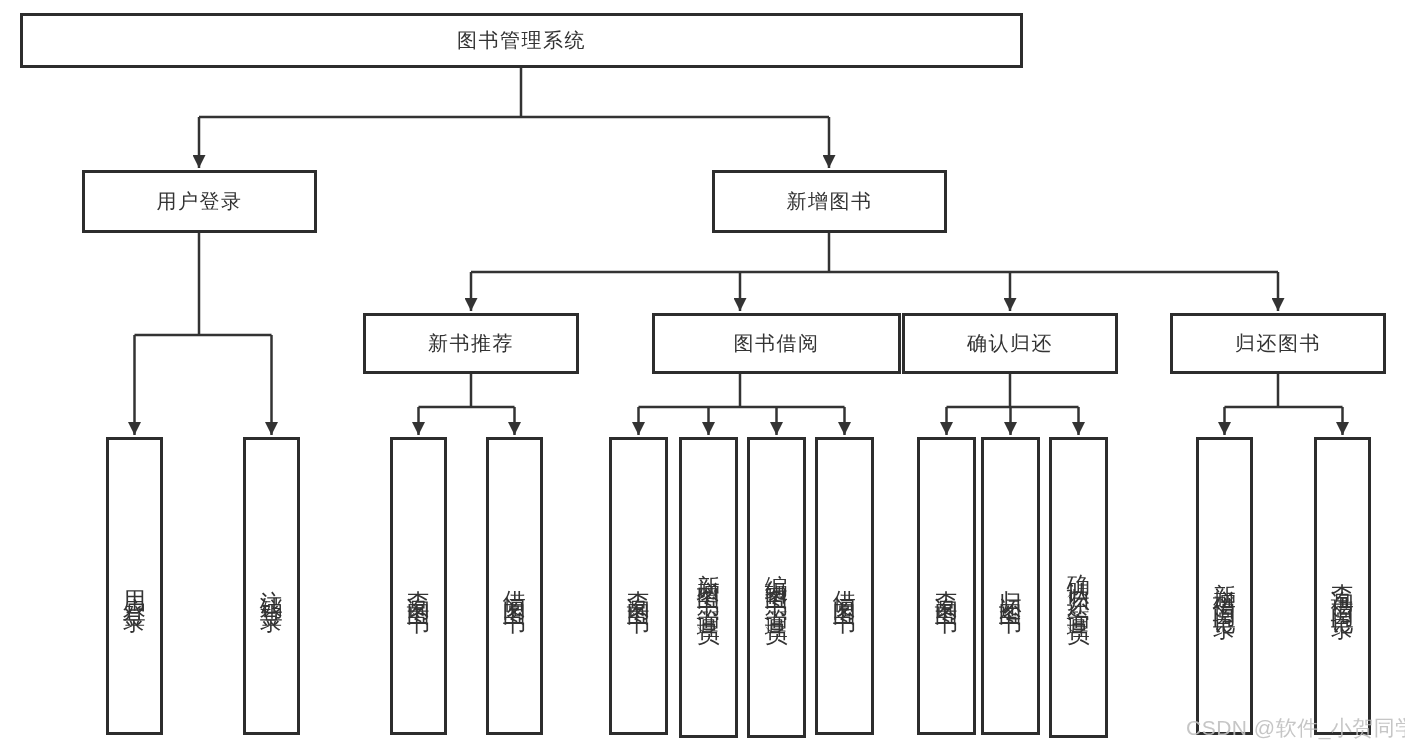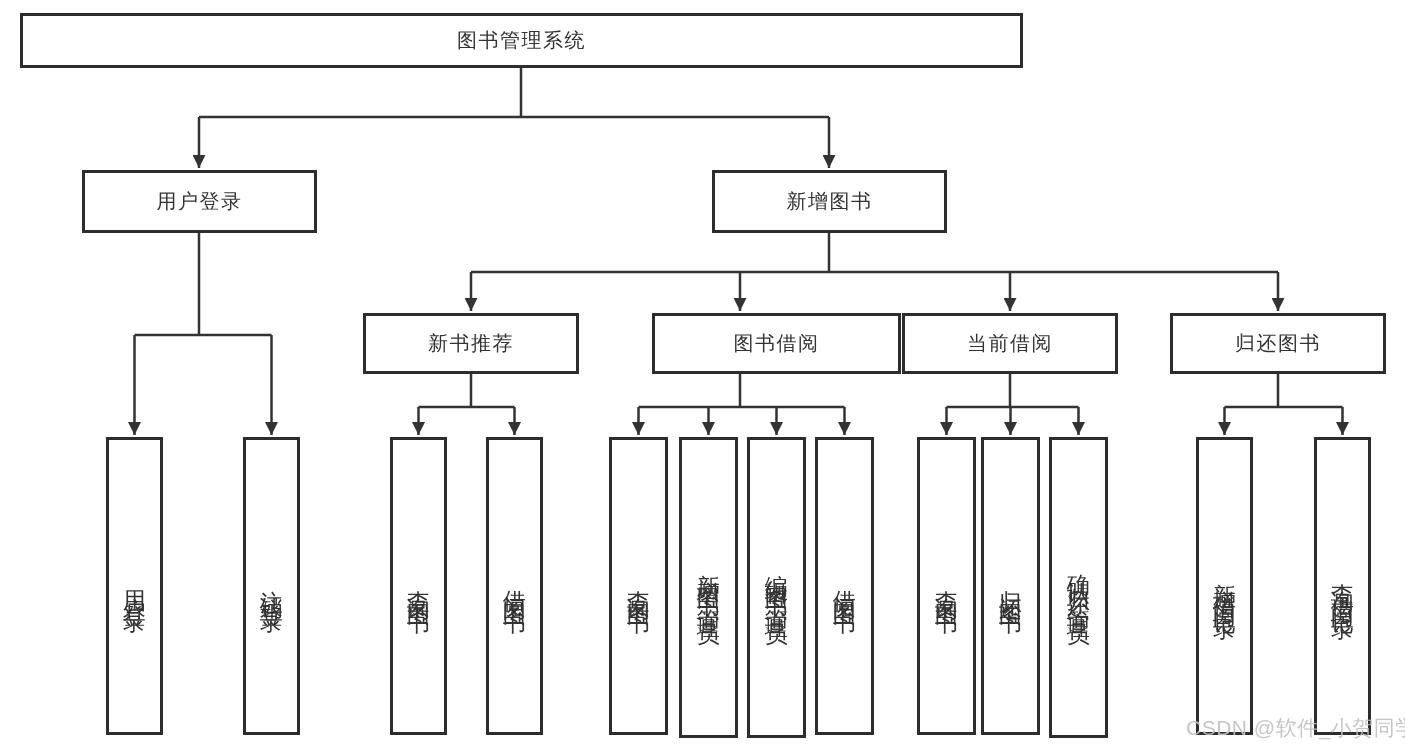--- a/index.html
+++ b/index.html
@@ -98,21 +98,21 @@
     <span>新增图书</span>
   </div>
 
   <div class="node" style="left:363px;top:313px;width:216px;height:61px;font-family:Liberation Mono, monospace;">
     <span>新书推荐</span>
   </div>
   <div class="node" style="left:632px;top:313px;width:249px;height:61px;margin-left:20px;">
     <span>图书借阅</span>
   </div>
   <div class="node" style="left:902px;top:313px;width:216px;height:61px;">
-    <span>当前借阅</span>
+    <span>确认归还</span>
   </div>
   <div class="node" style="left:1170px;top:313px;width:216px;height:61px;">
     <span>归还图书</span>
   </div>
 
   <div class="leaf" style="left:106px;top:437px;width:57px;height:298px;">
     <span class="vtext">用户登录</span>
   </div>
   <div class="leaf" style="left:243px;top:437px;width:57px;height:298px;">
     <span class="vtext">注销登录</span>

